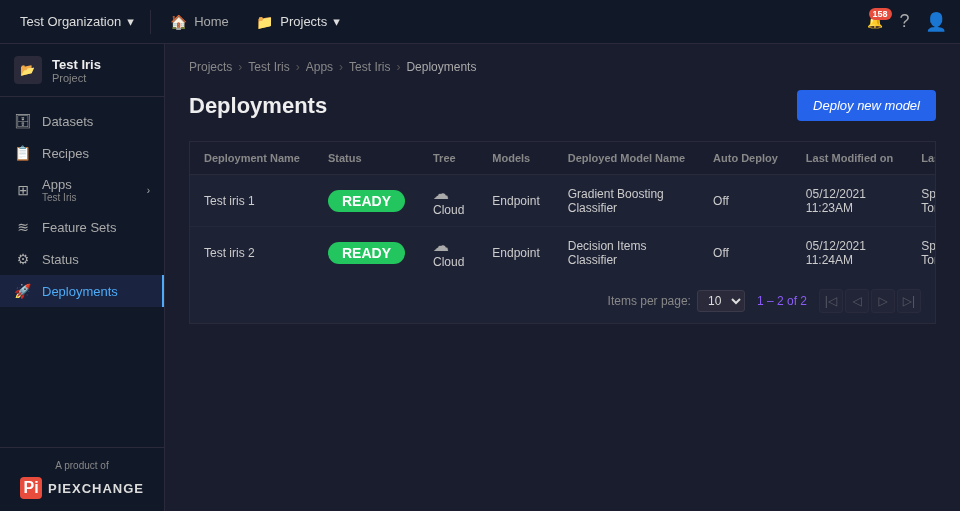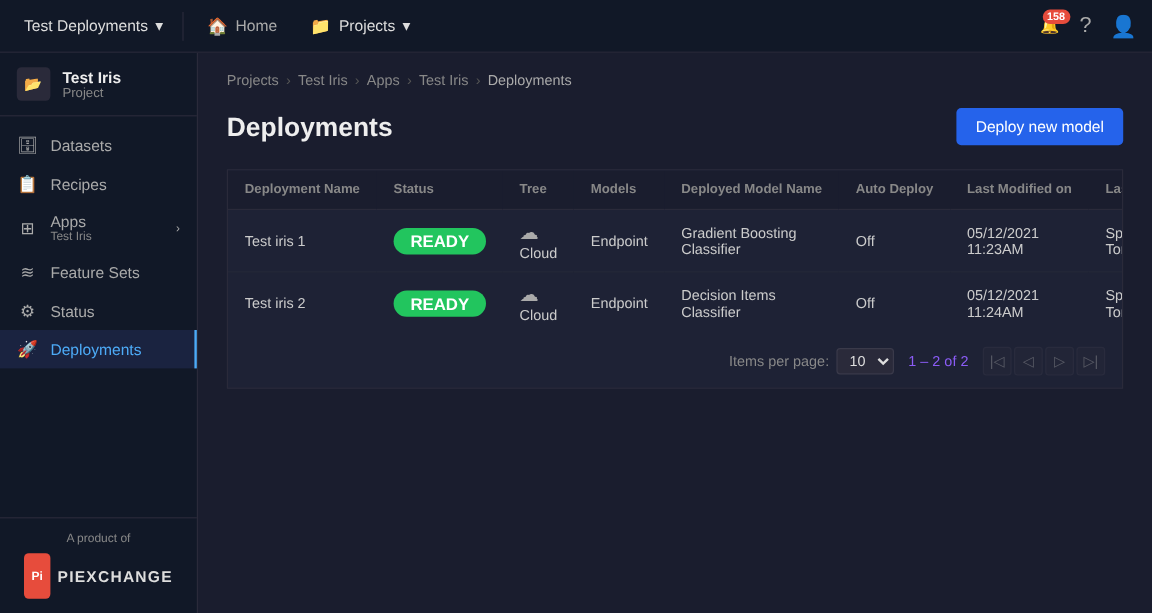--- a/index.html
+++ b/index.html
@@ -57,37 +57,37 @@
     .sidebar-item.active { color: #4dabf7; background: #1a2340; border-right: 2px solid #4dabf7; }
     .sidebar-item-icon { width: 18px; text-align: center; font-size: 14px; }
     .sidebar-item-arrow { margin-left: auto; font-size: 10px; }
     .sidebar-footer {
       padding: 12px 14px; border-top: 1px solid #2a2a3a;
       display: flex; flex-direction: column; align-items: center; gap: 6px;
     }
     .sidebar-footer-text { color: #888; font-size: 10px; }
     .logo-area { display: flex; align-items: center; gap: 6px; }
     .logo-icon {
-      width: 22px; height: 38px; background: #e74c3c; border-radius: 4px;
-      display: flex; align-items: center; justify-content: center; color: white; font-size: 10px; font-weight: bold;
+      width: 22px; height: 22px; background: #e74c3c; border-radius: 4px;
+      display: flex; align-items: center; justify-content: center; color: white; font-size: 16px; font-weight: bold;
     }
     .logo-text { color: #ddd; font-size: 13px; font-weight: bold; letter-spacing: 1px; }
 
     
     .content { flex: 1; background: #1a1d2e; padding: 16px 24px; overflow-y: auto; }
     .breadcrumb { display: flex; align-items: center; gap: 6px; color: #888; font-size: 12px; margin-bottom: 16px; }
     .breadcrumb-sep { color: #555; }
     .breadcrumb-item { cursor: pointer; }
     .breadcrumb-current { color: #aaa; }
 
     .page-header { display: flex; align-items: center; justify-content: space-between; margin-bottom: 20px; }
     .page-title { color: #eee; font-size: 22px; font-weight: 600; }
     .deploy-btn {
       background: #2563eb; color: white; border: none; padding: 8px 16px;
-      border-radius: 4px; cursor: pointer; font-size: 13px; font-weight: 500;
+      border-radius: 4px; cursor: pointer; font-size: 13px; font-weight: 500; font-style: italic;
     }
 
     
     .table-container { background: #1e2235; border-radius: 0; overflow: hidden; border: 1px solid #2a2a3a; }
     .table { width: 100%; border-collapse: collapse; }
     .table th {
       background: #1a1d2e; color: #888; font-size: 11px; font-weight: 600;
       padding: 10px 14px; text-align: left; border-bottom: 1px solid #2a2a3a;
       white-space: nowrap;
     }
@@ -119,21 +119,21 @@
       width: 24px; height: 24px; display: flex; align-items: center; justify-content: center;
       border-radius: 3px; cursor: pointer; font-size: 12px;
     }
     .pag-btn.disabled { opacity: 0.4; cursor: default; }
   </style>
 </head>
 <body>
 
 <div class="top-nav">
   <div class="org-selector">
-    <span>Test Deployments</span>
+    <span>Test Organization</span>
     <span>▾</span>
   </div>
   <div class="nav-divider"></div>
   <div class="nav-items">
     <div class="nav-item">
       <span class="nav-icon">🏠</span>
       <span>Home</span>
     </div>
     <div class="nav-item active">
       <span class="nav-icon">📁</span>

